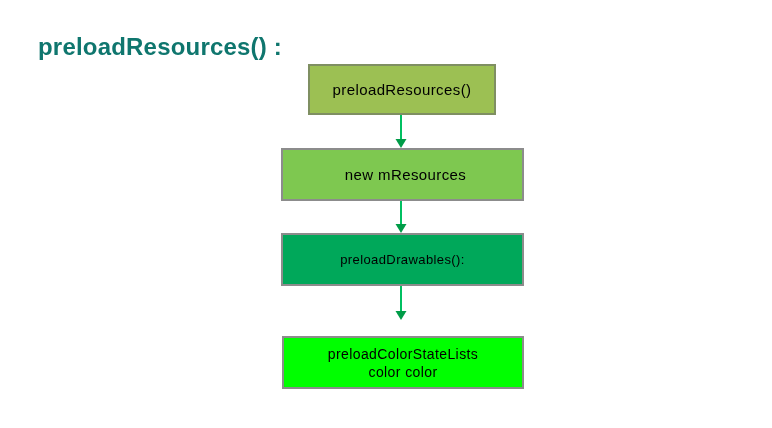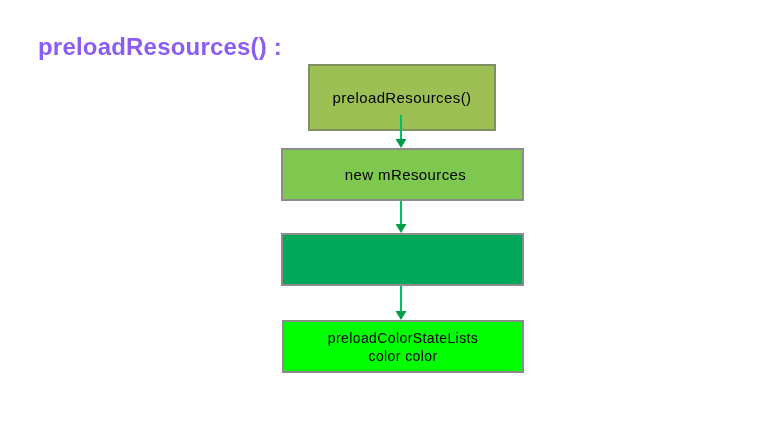--- a/index.html
+++ b/index.html
@@ -26,35 +26,35 @@
     border: 2px solid #8c8c8c;
     display: flex;
     flex-direction: column;
     justify-content: center;
     align-items: center;
     text-align: center;
     color: #000000;
     letter-spacing: 0.4px;
   }
   .node-line:empty { display: none; }
-  .node1 { left: 308px; top: 64px;  width: 188px; height: 67px; font-size: 15px; }
+  .node1 { left: 308px; top: 64px;  width: 188px; height: 51px; font-size: 15px; }
   .node2 { left: 281px; top: 148px; width: 243px; height: 53px; font-size: 15px; }
   .node3 { left: 281px; top: 233px; width: 243px; height: 53px; font-size: 13px; line-height: 17px; }
-  .node4 { left: 282px; top: 320px; width: 242px; height: 53px; font-size: 14px; line-height: 18px; }
+  .node4 { left: 282px; top: 336px; width: 242px; height: 53px; font-size: 14px; line-height: 18px; }
   .arrow { position: absolute; left: 393px; width: 16px; }
   .arrow1 { top: 115px; height: 33px; }
   .arrow2 { top: 201px; height: 32px; }
   .arrow3 { top: 286px; height: 34px; }
 </style>
 </head>
 <body>
 
 <div id="canvas">
 
-  <div class="title" style="color: #8b5cf6;">preloadResources() :</div>
+  <div class="title" style="color: #0f766e;">preloadResources() :</div>
 
   <div class="node node1" style="background: rgb(156, 192, 83); border-color: rgb(127, 143, 98);">
     <span class="node-line">preloadResources()</span>
 
   </div>
 
   <svg class="arrow arrow1" viewBox="0 0 16 33">
     <line x1="8" y1="0" x2="8" y2="25" stroke-width="2" stroke="#00c061"></line>
     <polygon points="2.5,24 13.5,24 8,33" fill="#009c48"></polygon>
   </svg>
@@ -63,20 +63,21 @@
     <span class="node-line">new mResources</span>
 
   </div>
 
   <svg class="arrow arrow2" viewBox="0 0 16 32">
     <line x1="8" y1="0" x2="8" y2="24" stroke-width="2" stroke="#00c061"></line>
     <polygon points="2.5,23 13.5,23 8,32" fill="#009c48"></polygon>
   </svg>
 
   <div class="node node3" style="background: rgb(0, 168, 90); border-color: rgb(140, 140, 140);">
+    <span class="node-line">preloadDrawables():</span>
   </div>
 
   <svg class="arrow arrow3" viewBox="0 0 16 34">
     <line x1="8" y1="0" x2="8" y2="26" stroke-width="2" stroke="#00c061"></line>
     <polygon points="2.5,25 13.5,25 8,34" fill="#009c48"></polygon>
   </svg>
 
   <div class="node node4" style="background: rgb(0, 255, 0); border-color: rgb(140, 140, 140);">
     <span class="node-line">preloadColorStateLists</span>
     <span class="node-line">color color</span>

